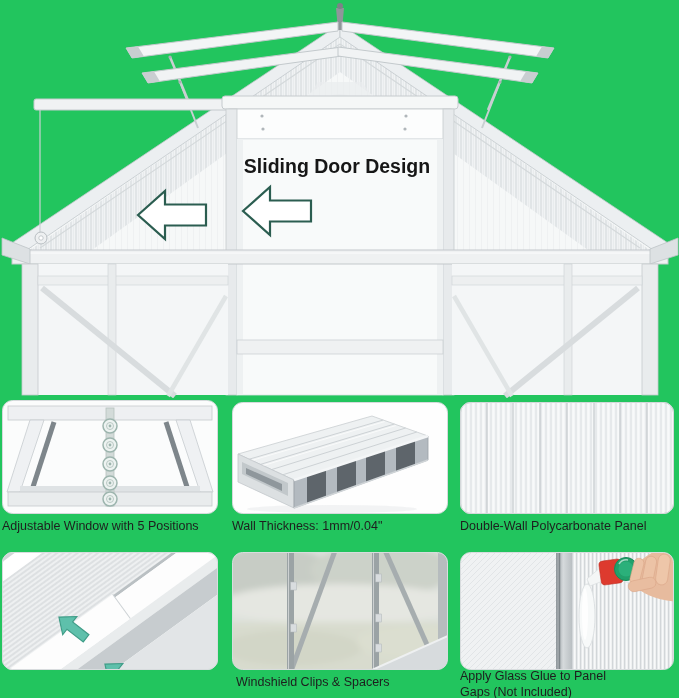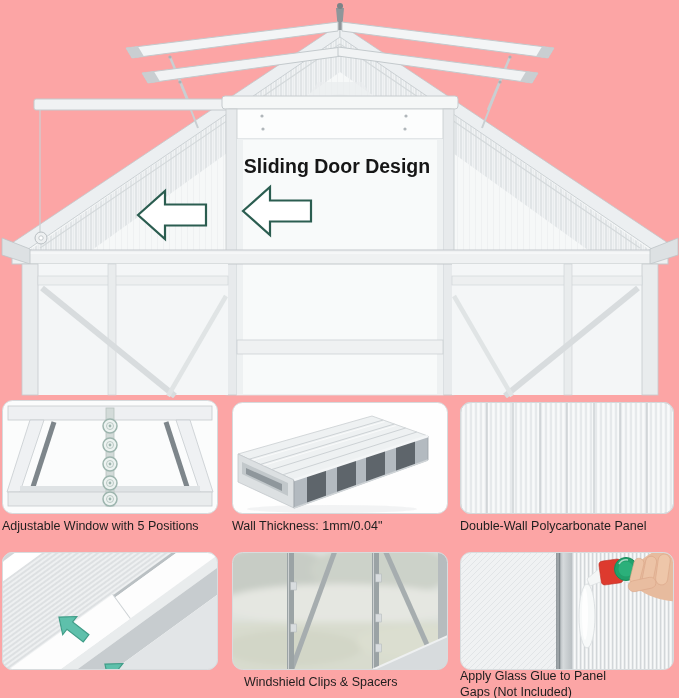--- a/index.html
+++ b/index.html
@@ -1,16 +1,16 @@
 <!DOCTYPE html>
 <html><head>
 <meta charset="utf-8">
 <style>
   html,body{margin:0;padding:0;background:#ffffff;}
-  .stage{position:relative;width:679px;height:698px;background:#fca5a5;overflow:hidden;
+  .stage{position:relative;width:679px;height:698px;background:#22c55e;overflow:hidden;
          font-family:"Liberation Sans",sans-serif;}
   .abs{position:absolute;}
   .card{position:absolute;border-radius:10px;}
   .cap{position:absolute;text-align:left;font-size:12.5px;line-height:1.25;color:#1e1e1e;}
   .cap .inner{display:inline-block;}
   .cap6 .inner{max-width:170px;}
   svg{display:block;}
 </style>
 </head>
 <body>
@@ -342,20 +342,20 @@
 
   <div class="cap" style="left:2px;top:519px;width:216px">
     <span class="inner">Adjustable Window with 5 Positions</span>
   </div>
   <div class="cap" style="left:232px;top:519px;width:216px">
     <span class="inner">Wall Thickness: 1mm/0.04"</span>
   </div>
   <div class="cap" style="left:460px;top:519px;width:214px">
     <span class="inner">Double-Wall Polycarbonate Panel</span>
   </div>
-  <div class="cap" style="left:244px;top:675px;width:216px">
+  <div class="cap" style="left:236px;top:675px;width:216px">
     <span class="inner">Windshield Clips &amp; Spacers</span>
   </div>
   <div class="cap cap6" style="left:460px;top:669px;width:214px">
     <span class="inner">Apply Glass Glue to Panel Gaps (Not Included)</span>
   </div>
 
 </div>
 
 </body></html>

